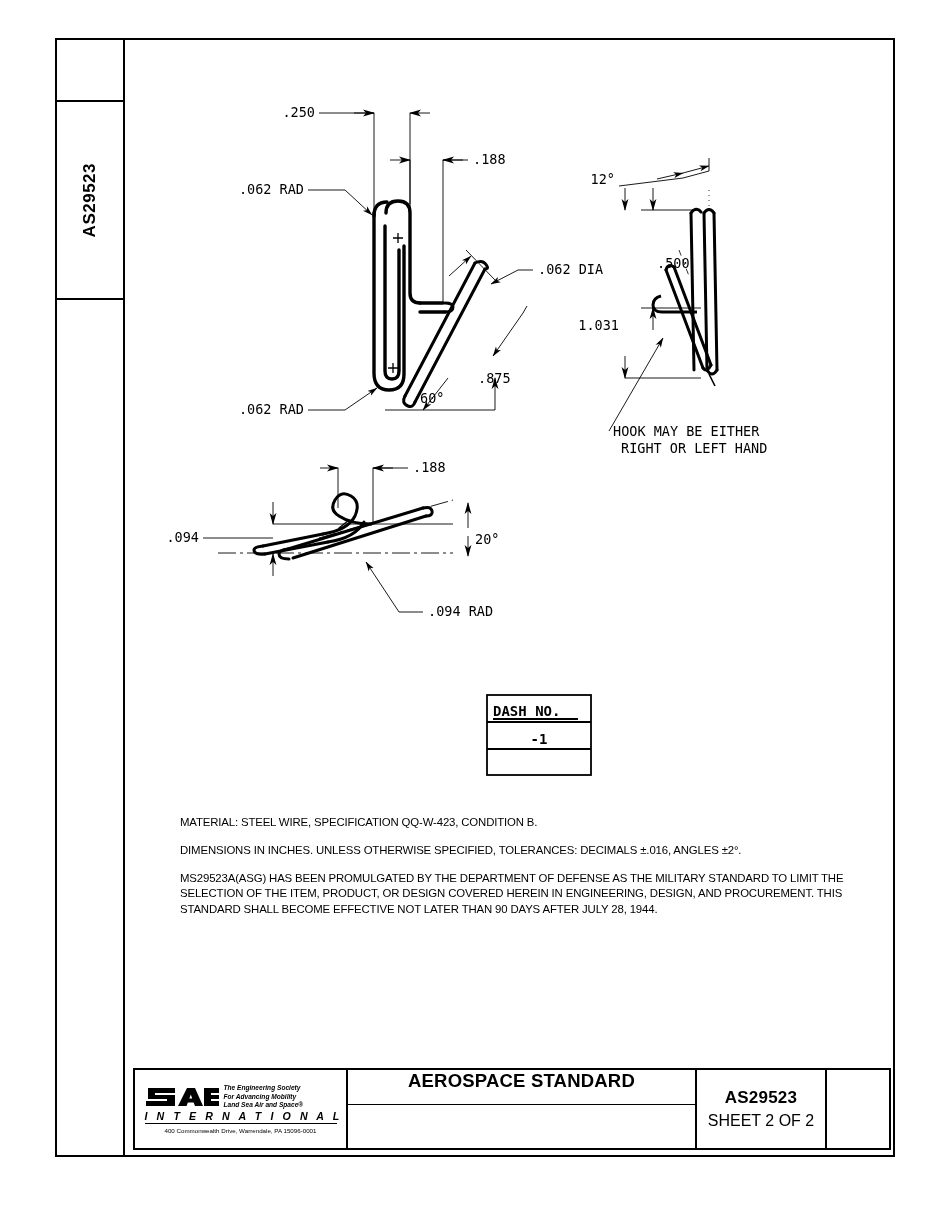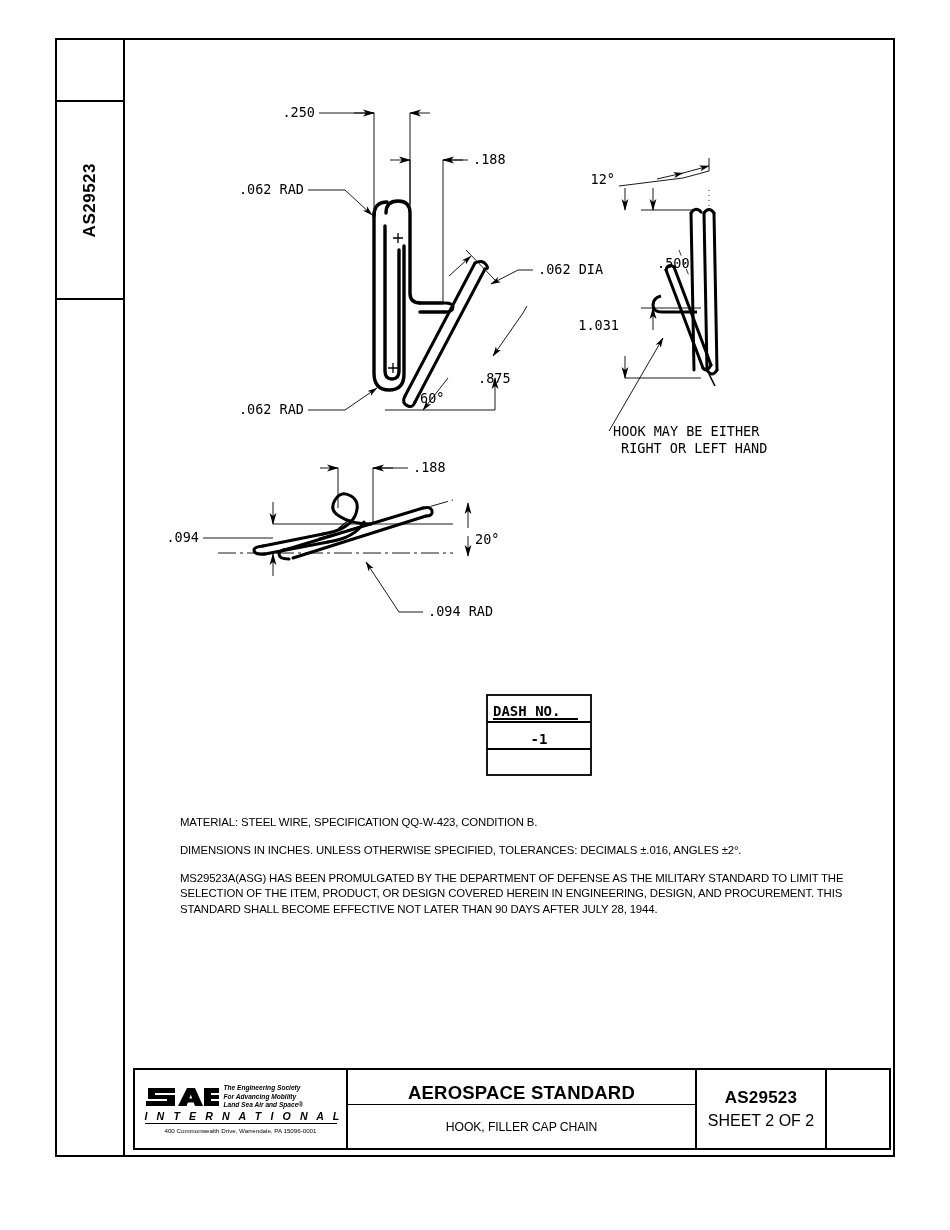--- a/index.html
+++ b/index.html
@@ -37,21 +37,21 @@
   .notes p:last-child{margin-bottom:0;}
 
   
   .tb{position:absolute;left:133px;top:1068px;width:758px;height:82px;
       border:2.2px solid #000;box-sizing:border-box;display:flex;}
   .tb-cell{box-sizing:border-box;position:relative;}
   .tb-logo{width:213px;border-right:2.2px solid #000;
            display:flex;align-items:center;justify-content:center;}
   .tb-mid{flex:1;border-right:2.2px solid #000;display:flex;flex-direction:column;}
   .tb-mid-top{height:34px;border-bottom:1.6px solid #000;
-              display:flex;align-items:flex-end;justify-content:center;}
+              display:flex;align-items:flex-start;justify-content:center;}
   .tb-mid-bot{flex:1;display:flex;align-items:center;justify-content:center;}
   .tb-doc{width:130px;border-right:2.2px solid #000;
           display:flex;flex-direction:column;align-items:center;justify-content:center;}
   .tb-blank{width:62px;}
   .as-title{font-size:18.5px;font-weight:bold;letter-spacing:.2px;}
   .as-sub{font-size:12.2px;letter-spacing:-.1px;}
   .doc-no{font-size:17px;font-weight:bold;letter-spacing:.2px;}
   .doc-sheet{font-size:16px;margin-top:4px;}
 
   
@@ -330,23 +330,20 @@
         <div class="sae-intl">I N T E R N A T I O N A L</div>
         <div class="sae-rule"></div>
         <div class="sae-addr">400 Commonwealth Drive, Warrendale, PA 15096-0001</div>
       </div>
     </div>
 
     <div class="tb-cell tb-mid">
       <div class="tb-mid-top">
         <span class="as-title">AEROSPACE STANDARD</span>
       </div>
-      <div class="tb-mid-bot">
-        <span class="as-sub">HOOK, FILLER CAP CHAIN</span>
-      </div>
     </div>
 
     <div class="tb-cell tb-doc">
       <span class="doc-no">AS29523</span>
       <span class="doc-sheet">SHEET 2 OF 2</span>
     </div>
 
     <div class="tb-cell tb-blank"></div>
   </div>
 

